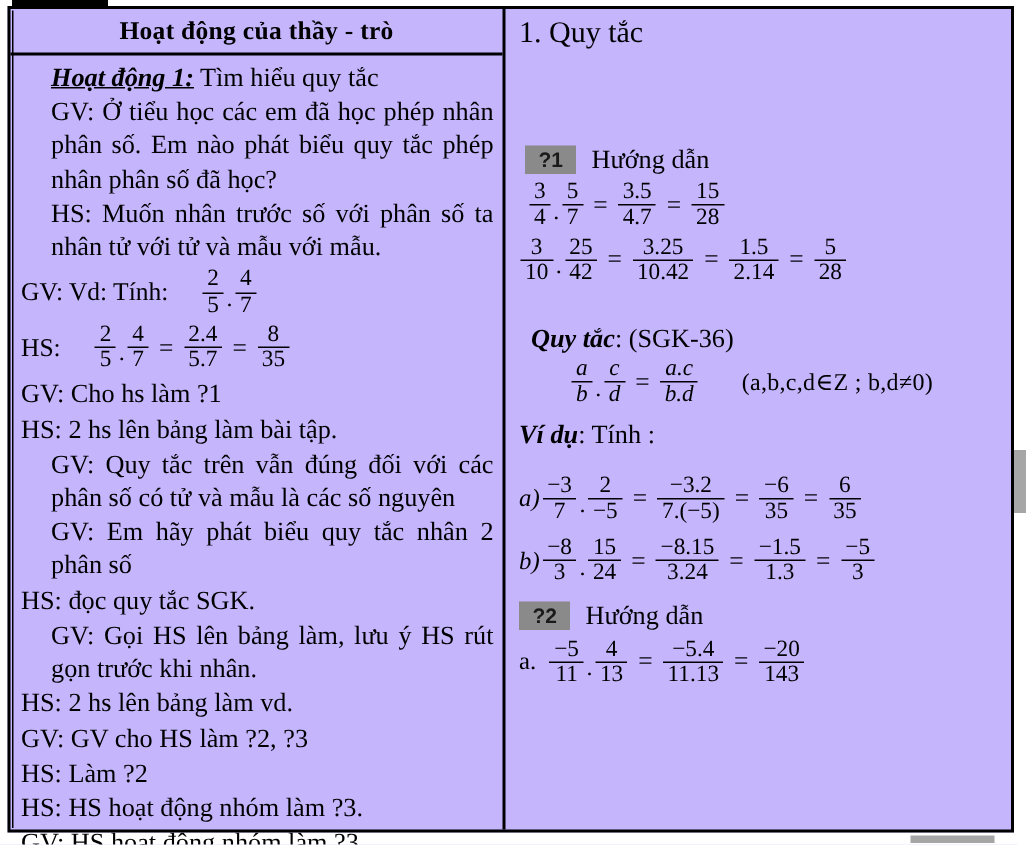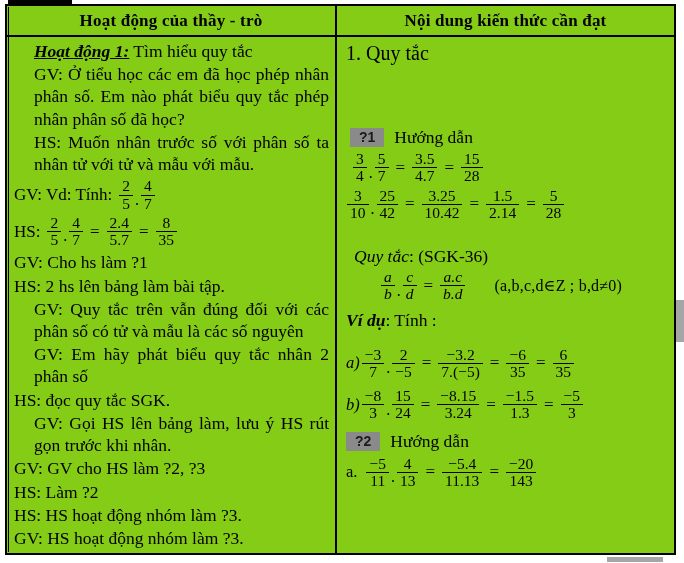--- a/index.html
+++ b/index.html
@@ -52,21 +52,21 @@
   
   .doc-table {
     position: absolute;
     left: 5px;
     top: 4px;
     width: 671px;
     height: 551px;
     border: 2px solid #000;
     box-sizing: border-box;
     display: flex;
-    background: #84cc16;
+    background: #c4b5fd;
   }
   .doc-table::before {
     
     content: "";
     position: absolute;
     left: 1px; top: 1px; bottom: 1px;
     width: 1px;
     background: #000;
   }
 
@@ -122,21 +122,21 @@
 
   
   .mathline {
     display: flex;
     align-items: center;
     font-size: 17px;
     margin: 3px 0 3px 0;
     white-space: nowrap;
   }
   .mathline .lead {
-    margin-right: 6px;
+    margin-right: 22px;
   }
   .frac {
     display: inline-flex;
     flex-direction: column;
     text-align: center;
     vertical-align: middle;
     margin: 0 1px;
     line-height: 1.05;
   }
   .frac .num {
@@ -179,21 +179,21 @@
     vertical-align: middle;
   }
   .badge-row {
     display: flex;
     align-items: center;
     font-size: 17.5px;
     margin: 6px 0 2px 6px;
   }
 
   .rule-title {
-    font-weight: normal;
+    font-weight: bold;
     font-style: italic;
     font-size: 17.5px;
   }
   .rule-row {
     margin: 6px 0 0 10px;
     font-size: 17.5px;
   }
   .rule-formula {
     display: flex;
     align-items: center;
@@ -285,30 +285,30 @@
             <span class="den">35</span>
           </span>
         </div>
 
         <div class="line">GV: Cho hs làm ?1</div>
         <div class="line">HS: 2 hs lên bảng làm bài tập.</div>
         <div class="line wrap">GV: Quy tắc trên vẫn đúng đối với các phân số có tử và mẫu là các số nguyên</div>
         <div class="line wrap">GV: Em hãy phát biểu quy tắc nhân 2 phân số</div>
         <div class="line">HS: đọc quy tắc SGK.</div>
         <div class="line wrap">GV: Gọi HS lên bảng làm, lưu ý HS rút gọn trước khi nhân.</div>
+        <div class="line">HS: 2 hs lên bảng làm vd.</div>
         <div class="line">GV: GV cho HS làm ?2, ?3</div>
         <div class="line">HS: Làm ?2</div>
         <div class="line">HS: HS hoạt động nhóm làm ?3.</div>
         <div class="line">GV: HS hoạt động nhóm làm ?3.</div>
 
       </div>
     </div>
 
     <div class="col col-right">
-      <div class="col-head">Nội dung kiến thức cần đạt</div>
       <div class="col-body">
 
         <div>
           <span class="underline-head">1. Quy tắc</span>
         </div>
 
         <div style="height:52px"></div>
 
         <div class="badge-row">
           <span class="badge">?1</span>

